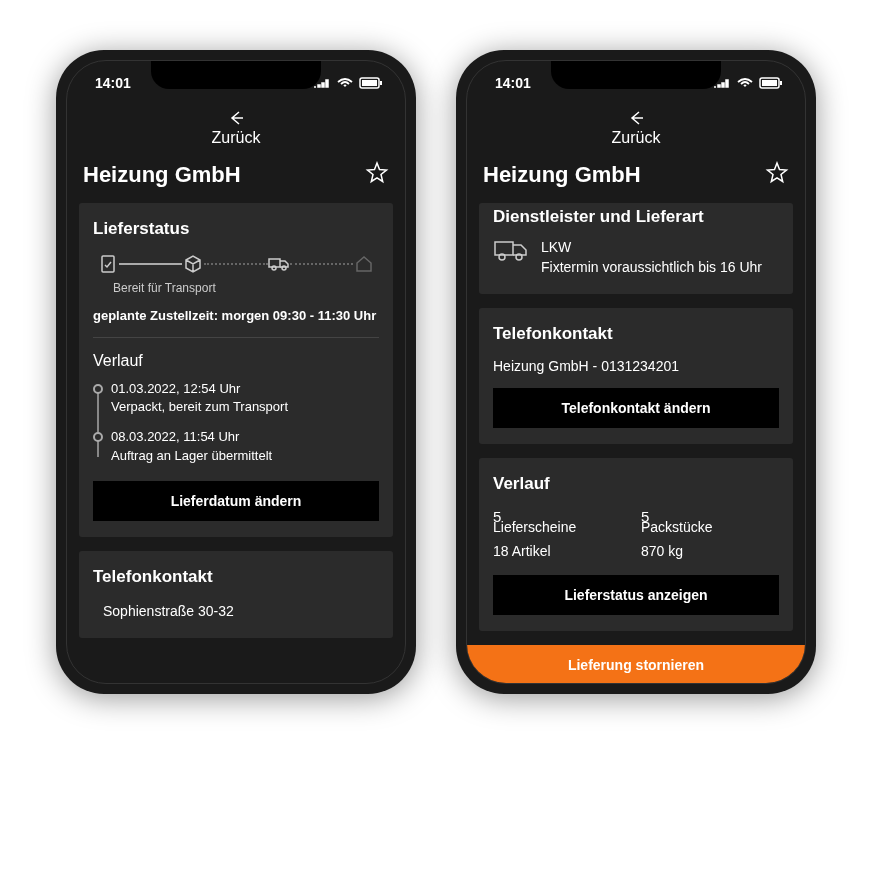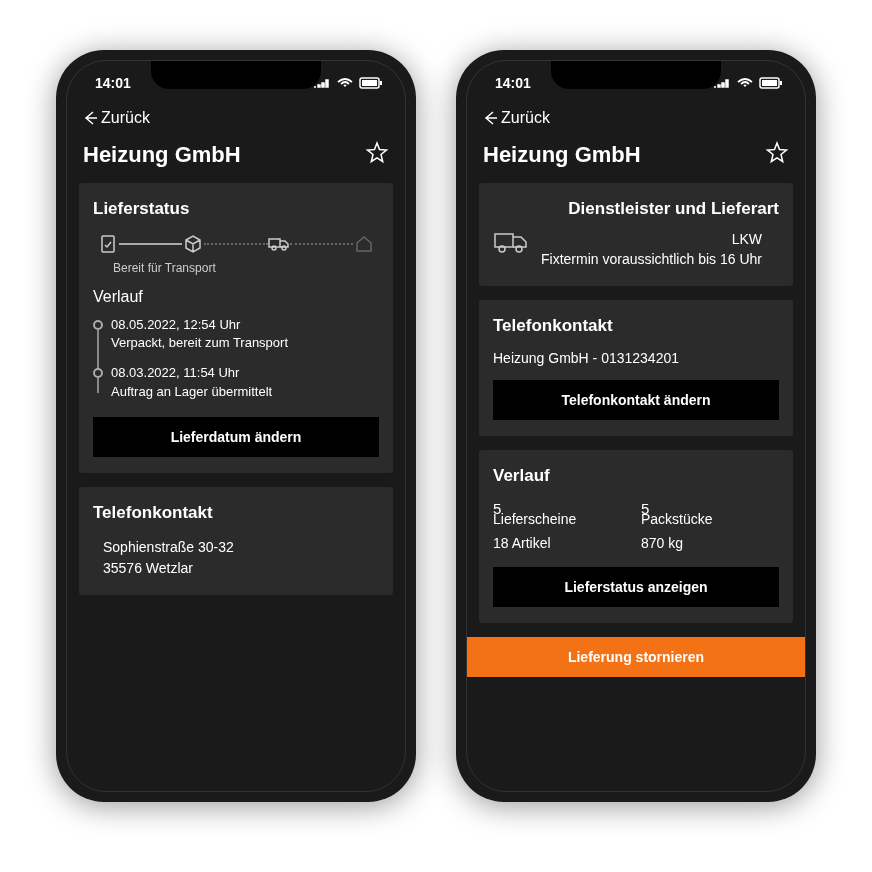--- a/index.html
+++ b/index.html
@@ -7,21 +7,21 @@
     background: #ffffff;
     width: 872px;
     height: 872px;
     font-family: -apple-system, "Helvetica Neue", Arial, sans-serif;
     color: #fff;
     position: relative;
   }
   .phones { display: flex; justify-content: center; gap: 40px; padding-top: 50px; }
   .phone {
     width: 360px;
-    height: 752px;
+    height: 644px;
     background: #1a1a1a;
     border-radius: 48px;
     padding: 10px;
     box-shadow: 0 4px 30px rgba(0,0,0,0.4);
     position: relative;
   }
   .phone-inner {
     width: 100%;
     height: 100%;
     background: #1a1a1a;
@@ -50,20 +50,21 @@
     font-weight: 600;
   }
   .status-icons { display: flex; gap: 6px; align-items: center; }
   .status-icons svg { display: block; }
   .navbar {
     display: flex;
     align-items: center;
     padding: 4px 14px 8px 14px;
     font-size: 16px;
     gap: 2px;
+    flex-direction: column;
   }
   .titlebar {
     display: flex;
     justify-content: space-between;
     align-items: center;
     padding: 6px 16px 14px 16px;
   }
   .titlebar .t { font-size: 22px; font-weight: 600; }
   .scroll { padding: 0 12px 0 12px; }
   .card {
@@ -218,44 +219,46 @@
               </span>
             <span class="seg dotted"></span>
             <span class="icon">
                 <svg width="20" height="20">
                   <path d="M3 9 L10 3 L17 9 V17 H3 Z" stroke="#666"></path>
                 </svg>
               </span>
           </div>
           <div class="status-caption">Bereit für Transport</div>
 
+          <div class="planned">
+            <span>geplante Zustellzeit: </span><span>morgen 09:30 - 11:30 Uhr</span>
+          </div>
 
           <div class="subhead">Verlauf</div>
           <div class="timeline">
             <div class="bar"></div>
             <div class="tl-item">
               <span class="dot"></span>
-              <div>08.05.2022, 12:54 Uhr</div>
+              <div>01.03.2022, 12:54 Uhr</div>
               <div>Verpackt, bereit zum Transport</div>
             </div>
             <div class="tl-item">
               <span class="dot"></span>
               <div>08.03.2022, 11:54 Uhr</div>
               <div>Auftrag an Lager übermittelt</div>
             </div>
           </div>
 
           <button class="btn btn-blue">Lieferdatum ändern</button>
         </div>
 
         <div class="card">
           <h3>Telefonkontakt</h3>
           <div class="addr-lines">
             <div>Sophienstraße 30-32</div>
-            <div>35576 Wetzlar</div>
           </div>
         </div>
       </div>
     </div>
   </div>
 
   <div class="phone">
     <div class="phone-inner">
       <div class="notch"></div>
 
@@ -286,21 +289,21 @@
       <div class="titlebar">
         <span class="t">Heizung GmbH</span>
         <span>
           <svg width="24" height="24">
               <path d="M12 2 L14.5 8.5 L21.5 9 L16 13.5 L17.7 20.5 L12 16.8 L6.3 20.5 L8 13.5 L2.5 9 L9.5 8.5 Z" stroke="#fff"></path>
             </svg>
         </span>
       </div>
 
       <div class="scroll">
-        <div class="card" style="padding-top:16px;text-align:right;">
+        <div class="card" style="padding-top:4px;">
           <h3 style="margin-bottom:10px;">Dienstleister und Lieferart</h3>
           <div class="provider">
             <span>
               <svg width="36" height="26">
                   <rect x="2" y="5" width="18" height="13"></rect>
                   <path d="M20 8 H28 L33 13 V18 H20"></path>
                   <circle cx="9" cy="20" r="3"></circle>
                   <circle cx="26" cy="20" r="3"></circle>
                 </svg>
             </span>

